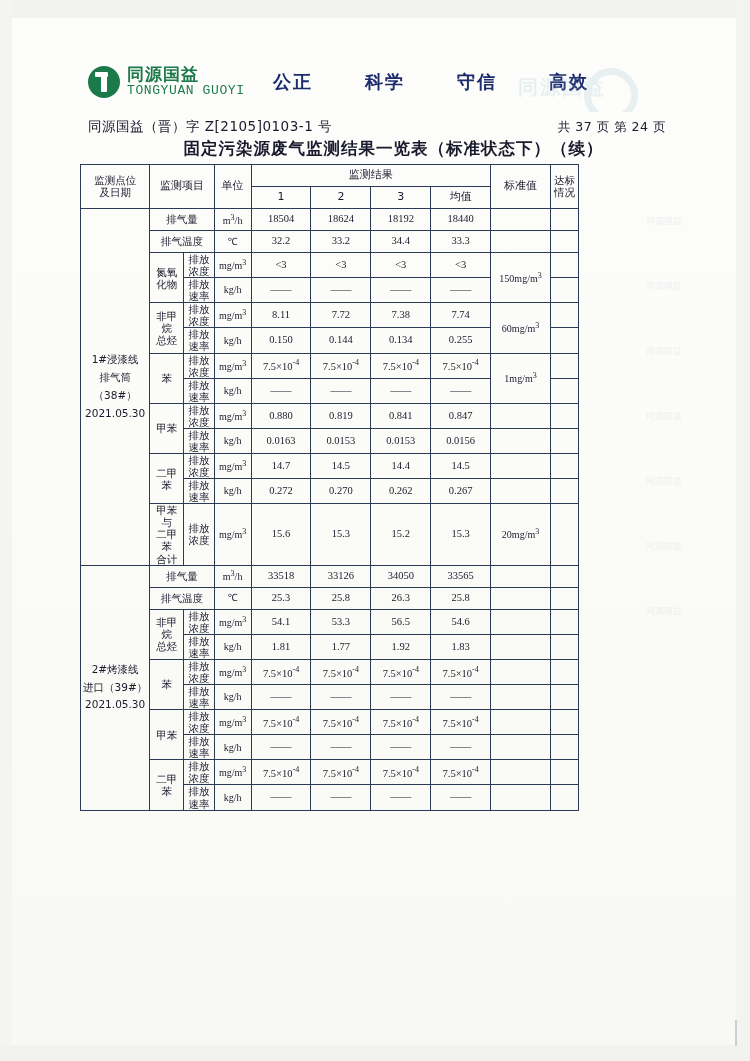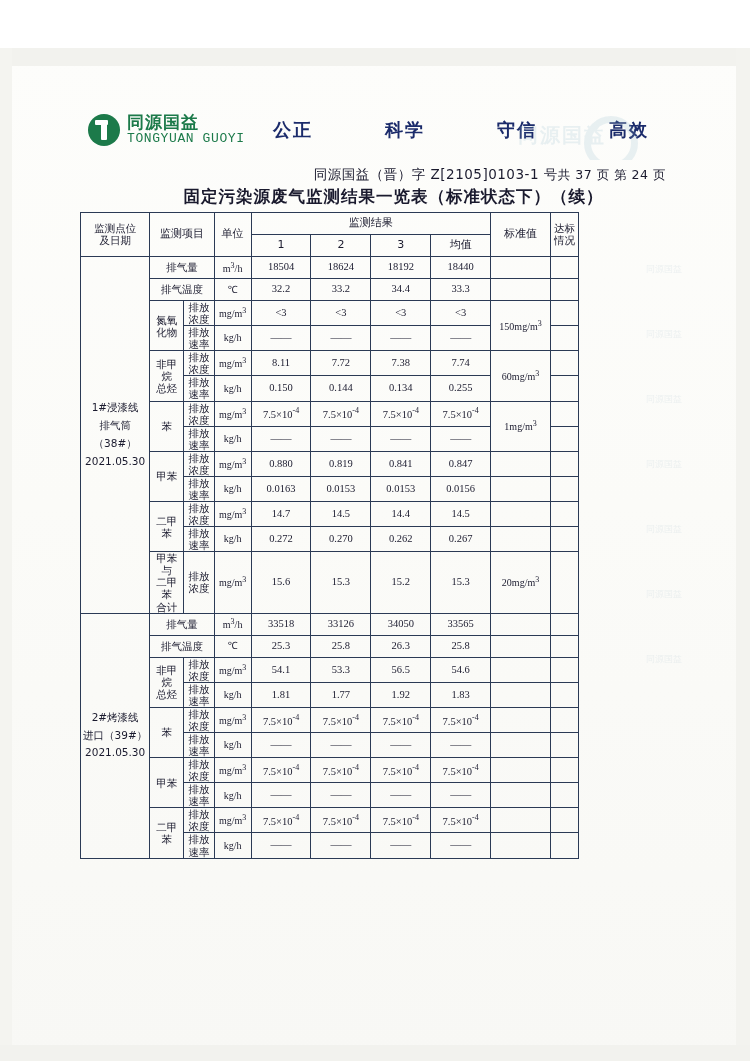--- a/index.html
+++ b/index.html
@@ -8,21 +8,20 @@
     background:#ffffff;
     font-family:"DejaVu Sans","Liberation Sans",sans-serif;
     color:#1a1a2e;
     position:relative;
     overflow:hidden;
   }
   .page{
     position:absolute;inset:0;
     background:
       linear-gradient(180deg,#fdfdfb 0%,#fbfbf8 45%,#f8f8f5 100%);
-    margin-top: 48px;
   }
   
   .edge-top{position:absolute;left:0;right:0;top:0;height:18px;background:#f2f2ee;}
   .edge-left{position:absolute;left:0;top:0;bottom:0;width:12px;background:#f4f4f0;}
   .edge-right{position:absolute;right:0;top:0;bottom:0;width:14px;background:#f3f3ef;}
   .edge-bottom{position:absolute;left:0;right:0;bottom:0;height:16px;background:#f2f2ee;}
 
   
   .header{
     position:absolute;left:88px;top:66px;width:580px;height:46px;
@@ -37,38 +36,38 @@
     content:"";position:absolute;left:13px;top:6px;width:6px;height:20px;
     background:#fff;border-radius:1px;
   }
   .logo-mark:before{
     content:"";position:absolute;left:7px;top:6px;width:13px;height:5px;
     background:#fff;border-radius:1px;
   }
   .logo-text{line-height:1.05;}
   .logo-cn{font-size:17px;font-weight:bold;color:#1c7a4a;letter-spacing:1px;font-family:"DejaVu Sans",sans-serif;}
   .logo-en{font-size:13px;color:#1c7a4a;letter-spacing:.6px;font-family:Liberation Mono, monospace;}
-  .slogans{position:absolute;left:185px;top:4px;display:flex;gap:72px;align-items:center;}
+  .slogans{position:absolute;left:185px;top:4px;display:flex;gap:52px;align-items:center;}
   .slogan{font-size:18px;font-weight:bold;color:#1b2b6b;letter-spacing:2px;}
   .watermark{
     position:absolute;left:430px;top:0px;width:240px;height:46px;
     opacity:.18;overflow:hidden;
   }
   .watermark .wm-circle{
     position:absolute;left:66px;top:2px;width:40px;height:40px;border-radius:50%;
     border:7px solid #8fb7c9;
   }
   .watermark .wm-text{
     position:absolute;left:0px;top:8px;font-size:20px;font-weight:bold;color:#8fb7c9;letter-spacing:2px;
   }
 
   
   .docline{
     position:absolute;left:88px;top:118px;width:578px;
-    display:flex;justify-content:flex-end;align-items:baseline;
+    display:flex;justify-content:space-between;align-items:baseline;
     font-size:13.5px;
   }
   .docno{letter-spacing:.5px;}
   .pageno{font-size:12.5px;letter-spacing:.5px;}
 
   .title{
     position:absolute;left:0;right:0;top:138px;text-align:center;
     font-size:16.5px;font-weight:bold;letter-spacing:1px;padding-left:37px;
   }
 

